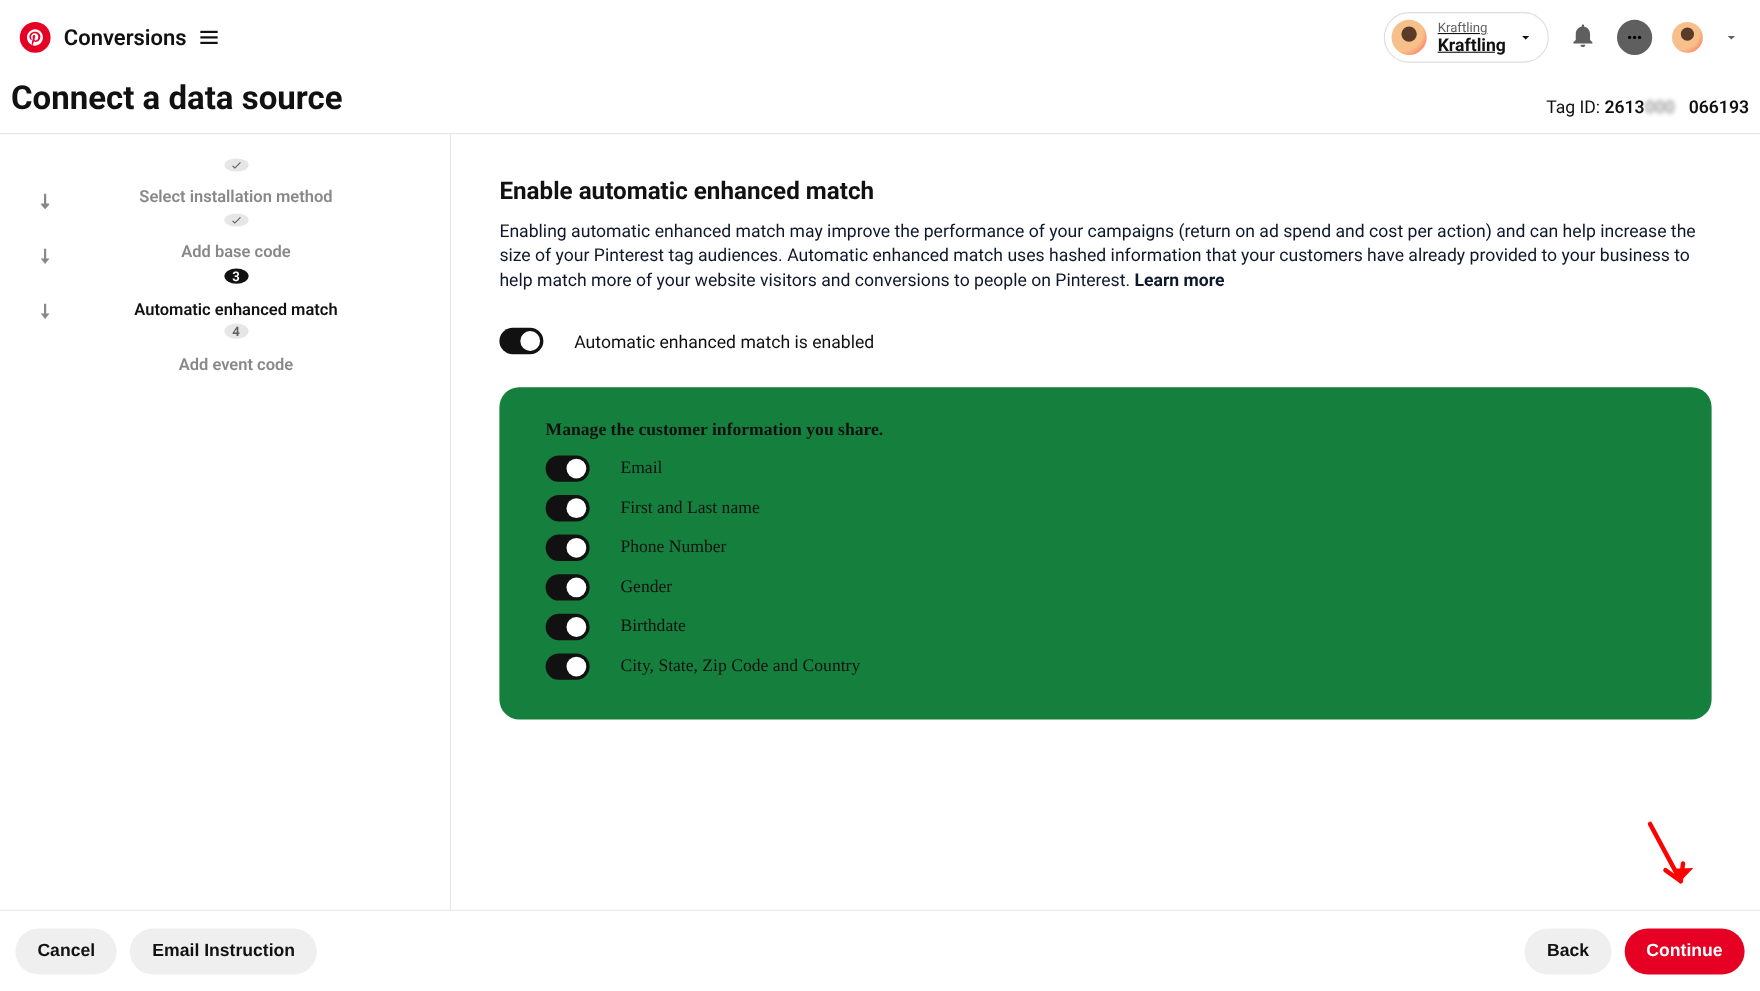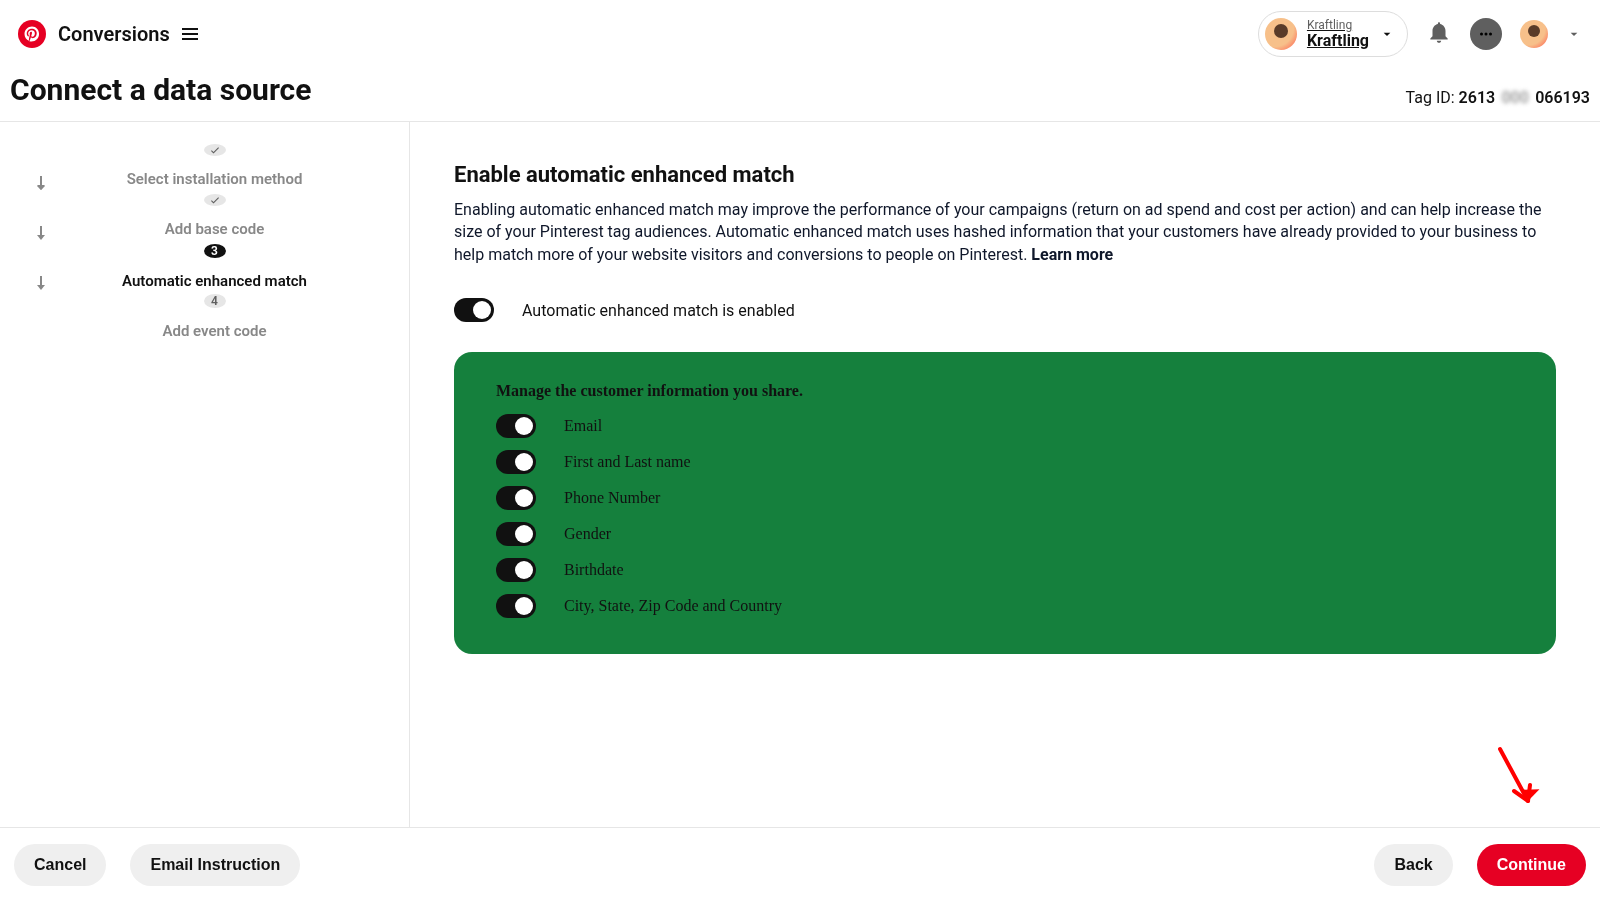--- a/index.html
+++ b/index.html
@@ -94,21 +94,21 @@
 
   
   .page-header {
     display: flex;
     justify-content: space-between;
     align-items: flex-end;
     padding: 4px 10px 14px 10px;
     border-bottom: 1px solid #e6e6e6;
   }
   .page-title { font-size: 30px; font-weight: 700; }
-  .tag-id { font-size: 16px; color: #111; text-align: center; }
+  .tag-id { font-size: 16px; color: #111; }
   .tag-id-label { font-weight: 400; }
   .tag-id-value { font-weight: 600; position: relative; }
   .tag-id-blur {
     display: inline-block;
     width: 40px;
     color: #999;
     filter: blur(2px);
     vertical-align: baseline;
   }
 
@@ -194,21 +194,21 @@
     position: absolute;
     bottom: 0; left: 0; right: 0;
     height: 74px;
     display: flex;
     justify-content: space-between;
     align-items: center;
     padding: 0 14px;
     border-top: 1px solid #e6e6e6;
     background: #fff;
   }
-  .footer-left, .footer-right { display: flex; gap: 24px; align-items: center; }
+  .footer-left, .footer-right { display: flex; gap: 12px; align-items: center; }
   .btn {
     border: none;
     border-radius: 22px;
     padding: 12px 20px;
     font-size: 16px;
     font-weight: 600;
     cursor: pointer;
   }
   .btn-secondary { background: #efefef; color: #111; }
   .btn-primary { background: #e60023; color: #fff; }

